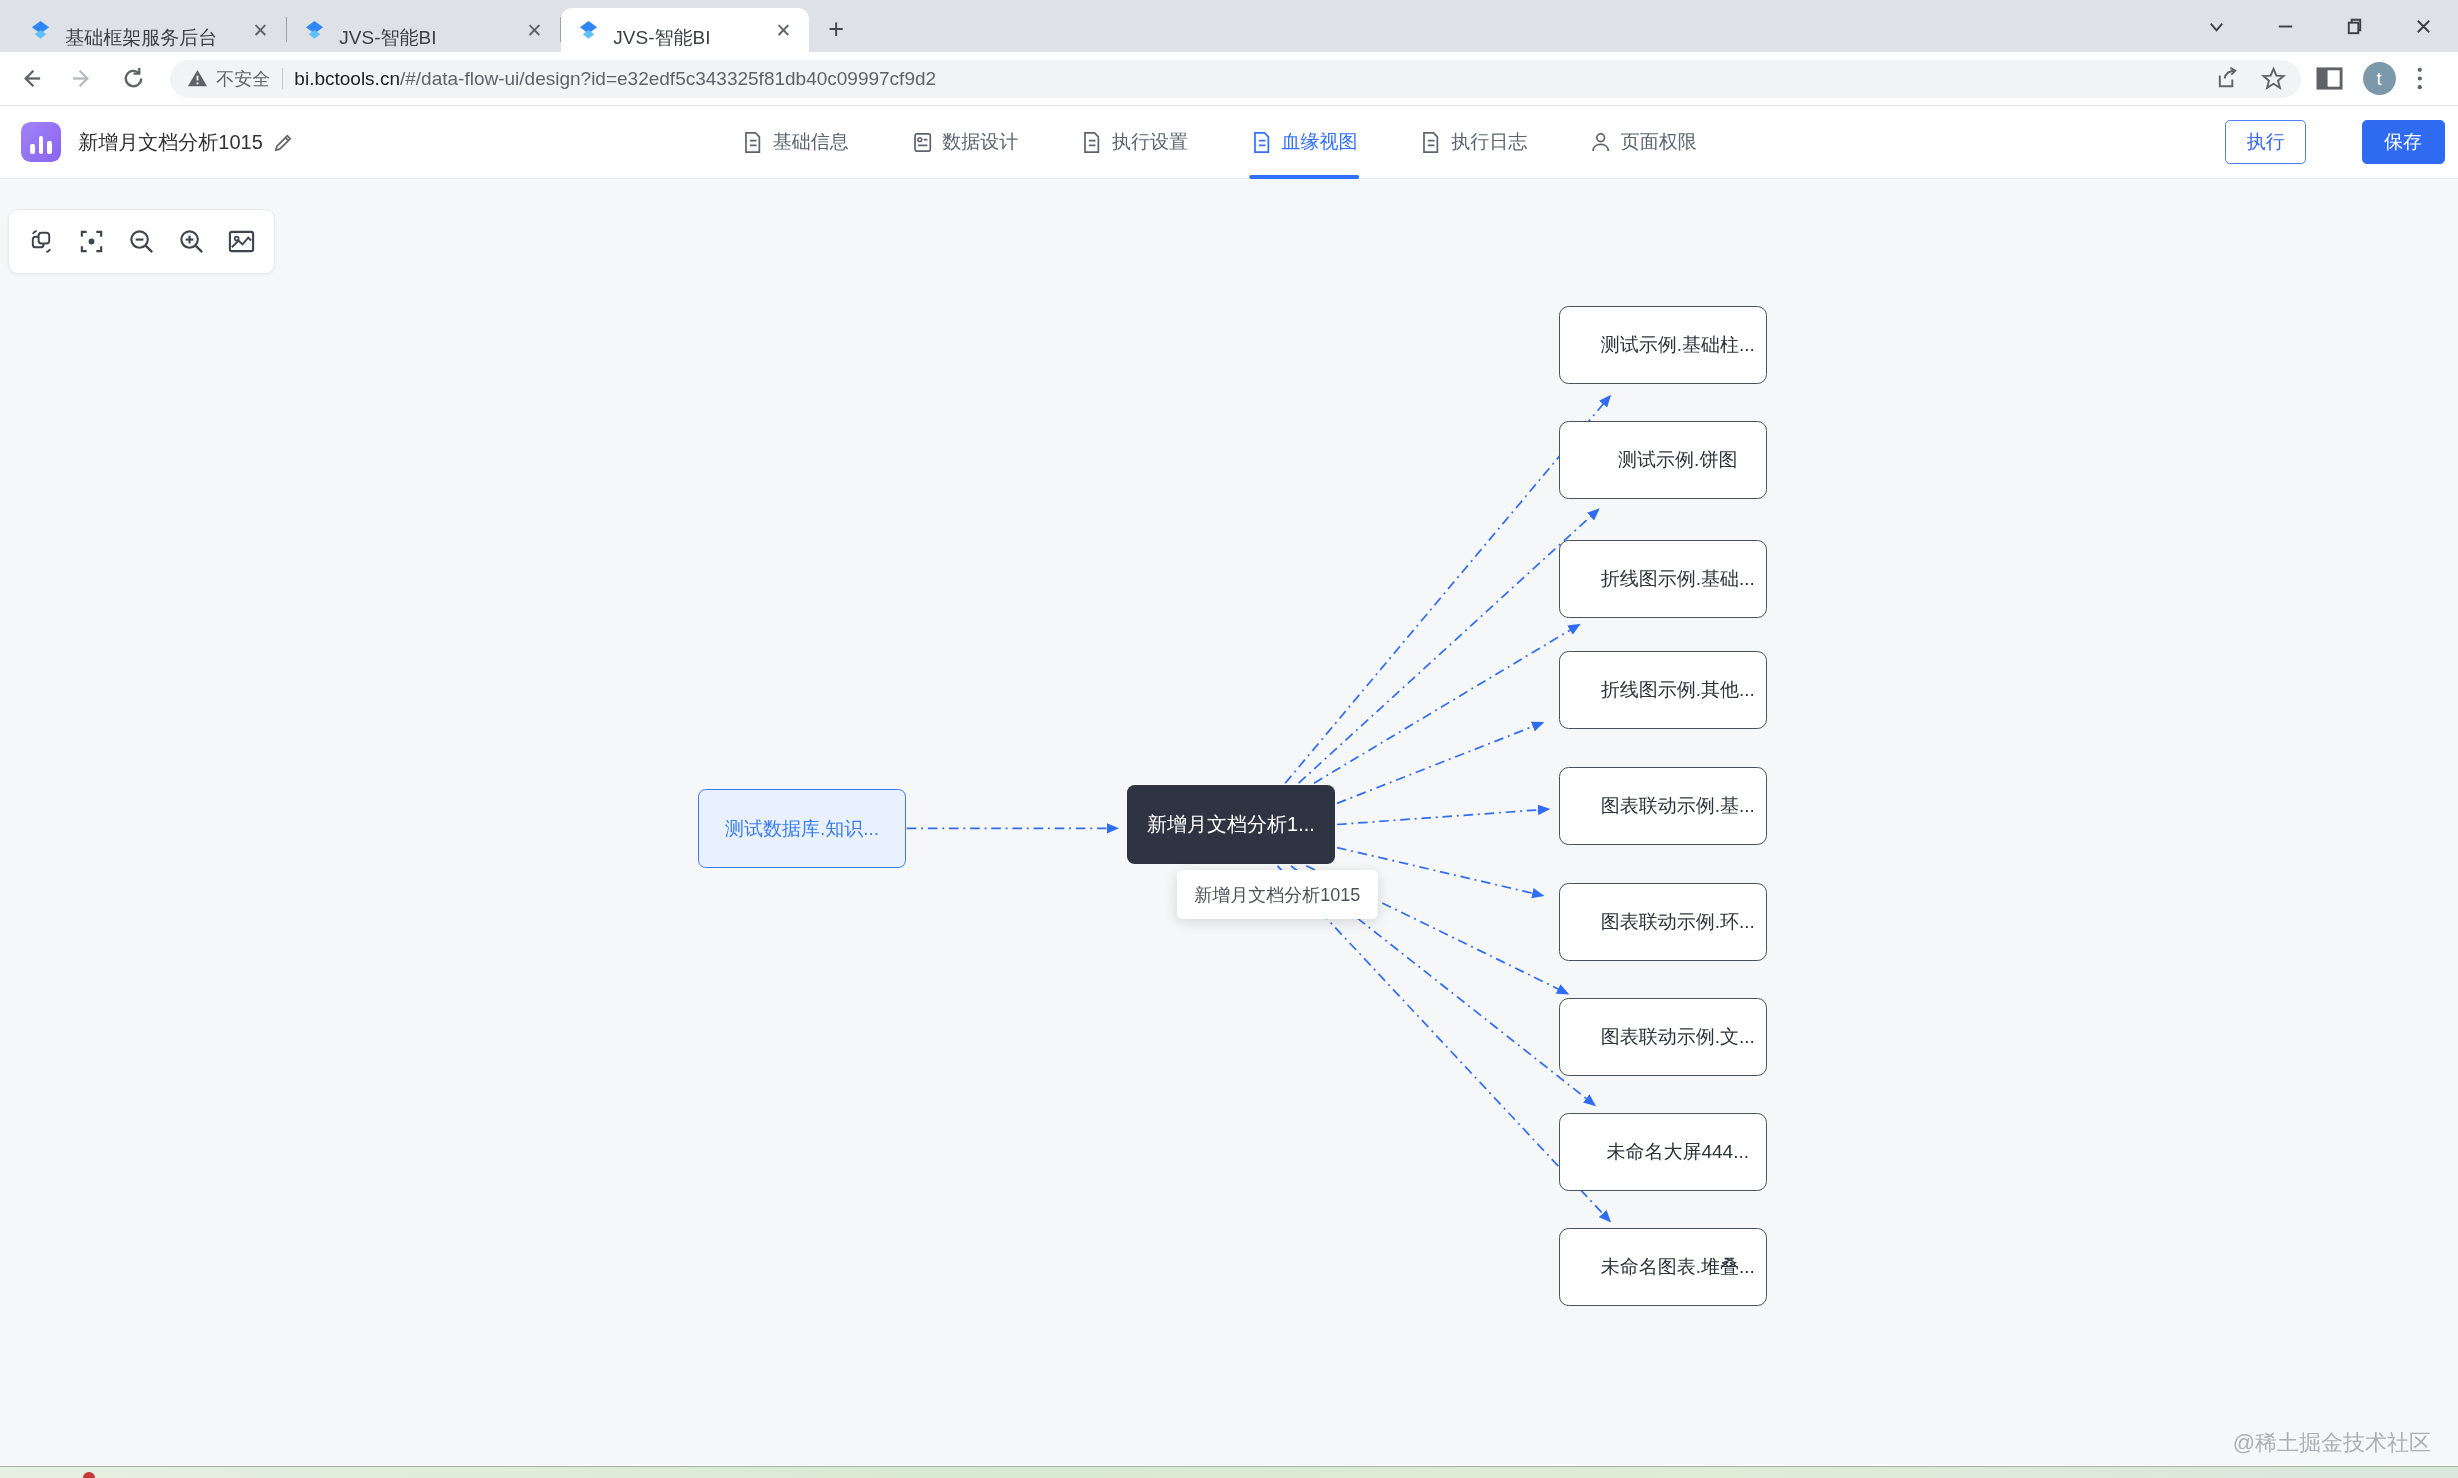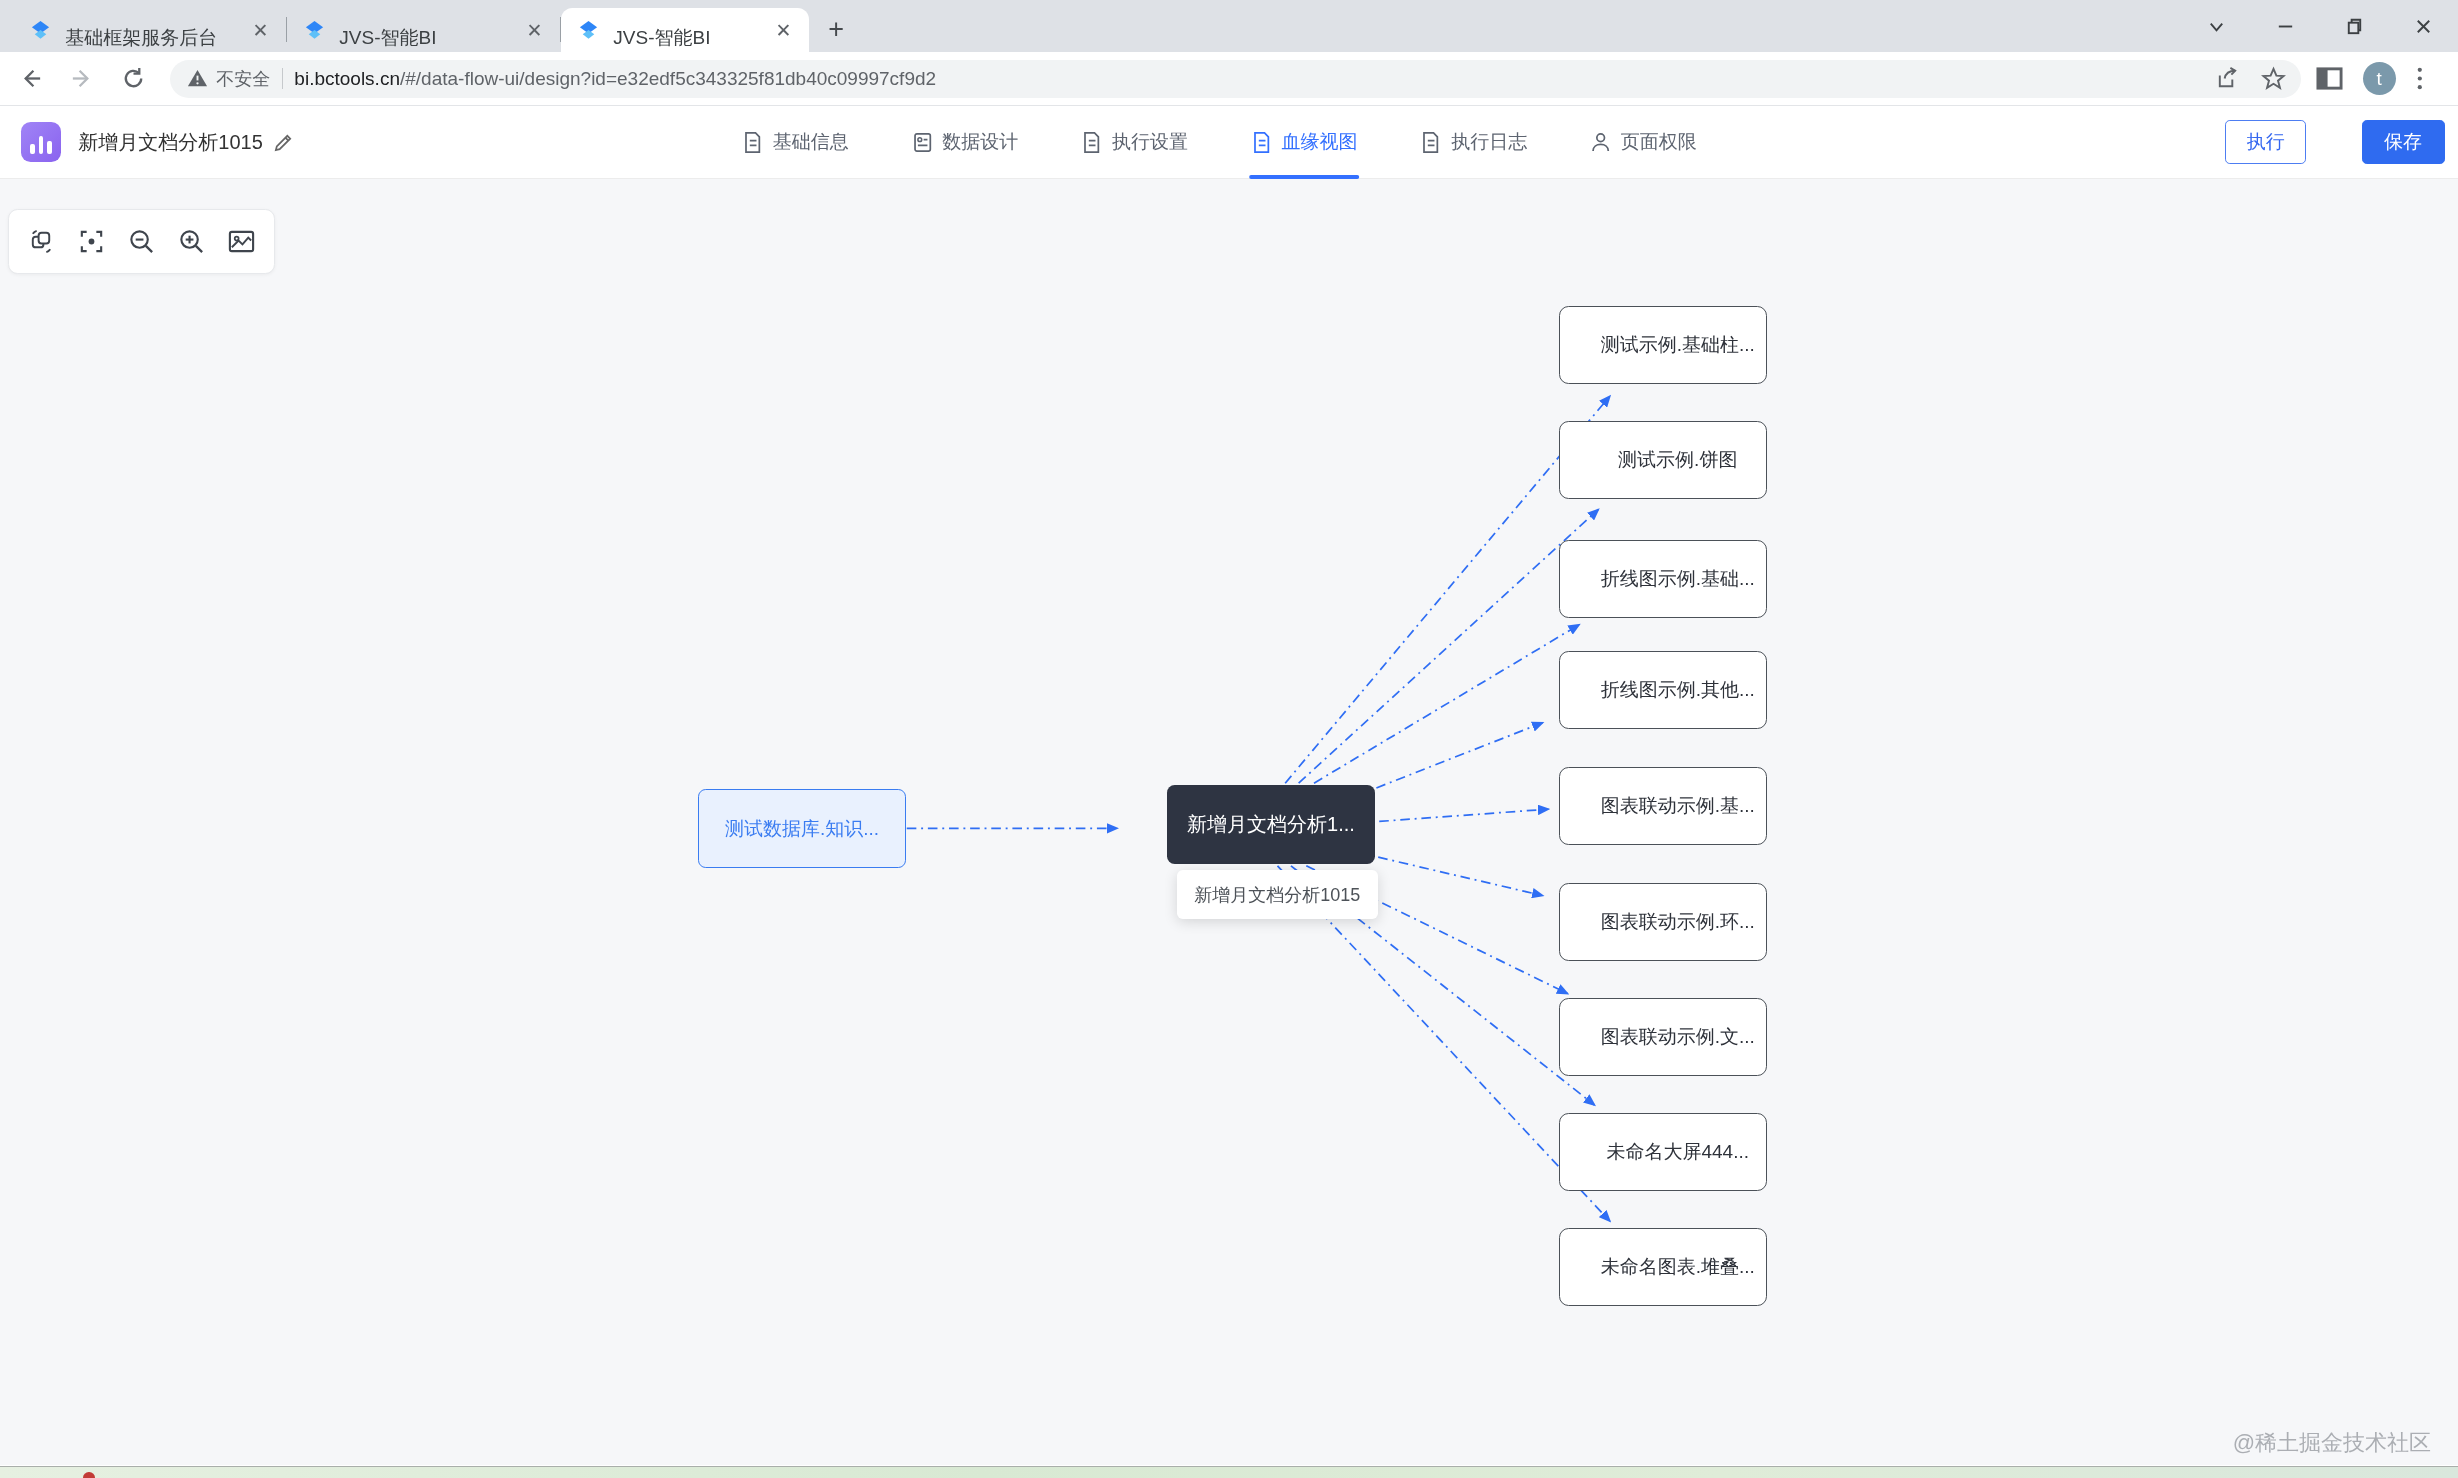--- a/index.html
+++ b/index.html
@@ -326,21 +326,21 @@
         <line x1="1392" y1="858" x2="1612" y2="842" stroke="#2f6ef4" stroke-width="1.8" stroke-dasharray="10 5 2 5" marker-end="url(#arrowhead)"></line>
         <line x1="1392" y1="882" x2="1606" y2="932" stroke="#2f6ef4" stroke-width="1.8" stroke-dasharray="10 5 2 5" marker-end="url(#arrowhead)"></line>
         <line x1="1360" y1="901" x2="1632" y2="1034" stroke="#2f6ef4" stroke-width="1.8" stroke-dasharray="10 5 2 5" marker-end="url(#arrowhead)"></line>
         <line x1="1344" y1="901" x2="1660" y2="1150" stroke="#2f6ef4" stroke-width="1.8" stroke-dasharray="10 5 2 5" marker-end="url(#arrowhead)"></line>
         <line x1="1330" y1="901" x2="1676" y2="1271" stroke="#2f6ef4" stroke-width="1.8" stroke-dasharray="10 5 2 5" marker-end="url(#arrowhead)"></line>
       </g>
   </svg>
 
   <div class="nodes-layer" id="nodes-layer">
       <div class="node source" style="left: 698px; top: 789px; width: 208px; height: 79px;">测试数据库.知识...</div>
-      <div class="node primary" style="left: 1127px; top: 785px; width: 208px; height: 79px; margin-left: 40px;">新增月文档分析1...</div>
+      <div class="node primary" style="left: 1127px; top: 785px; width: 208px; height: 79px;">新增月文档分析1...</div>
       <div class="node target" style="left: 1559px; top: 306px; width: 208px; height: 78px;">测试示例.基础柱...</div>
       <div class="node target" style="left: 1559px; top: 421px; width: 208px; height: 78px;">测试示例.饼图</div>
       <div class="node target" style="left: 1559px; top: 540px; width: 208px; height: 78px;">折线图示例.基础...</div>
       <div class="node target" style="left: 1559px; top: 651px; width: 208px; height: 78px;">折线图示例.其他...</div>
       <div class="node target" style="left: 1559px; top: 767px; width: 208px; height: 78px;">图表联动示例.基...</div>
       <div class="node target" style="left: 1559px; top: 883px; width: 208px; height: 78px;">图表联动示例.环...</div>
       <div class="node target" style="left: 1559px; top: 998px; width: 208px; height: 78px;">图表联动示例.文...</div>
       <div class="node target" style="left: 1559px; top: 1113px; width: 208px; height: 78px;">未命名大屏444...</div>
       <div class="node target" style="left: 1559px; top: 1228px; width: 208px; height: 78px;">未命名图表.堆叠...</div>
     </div>

